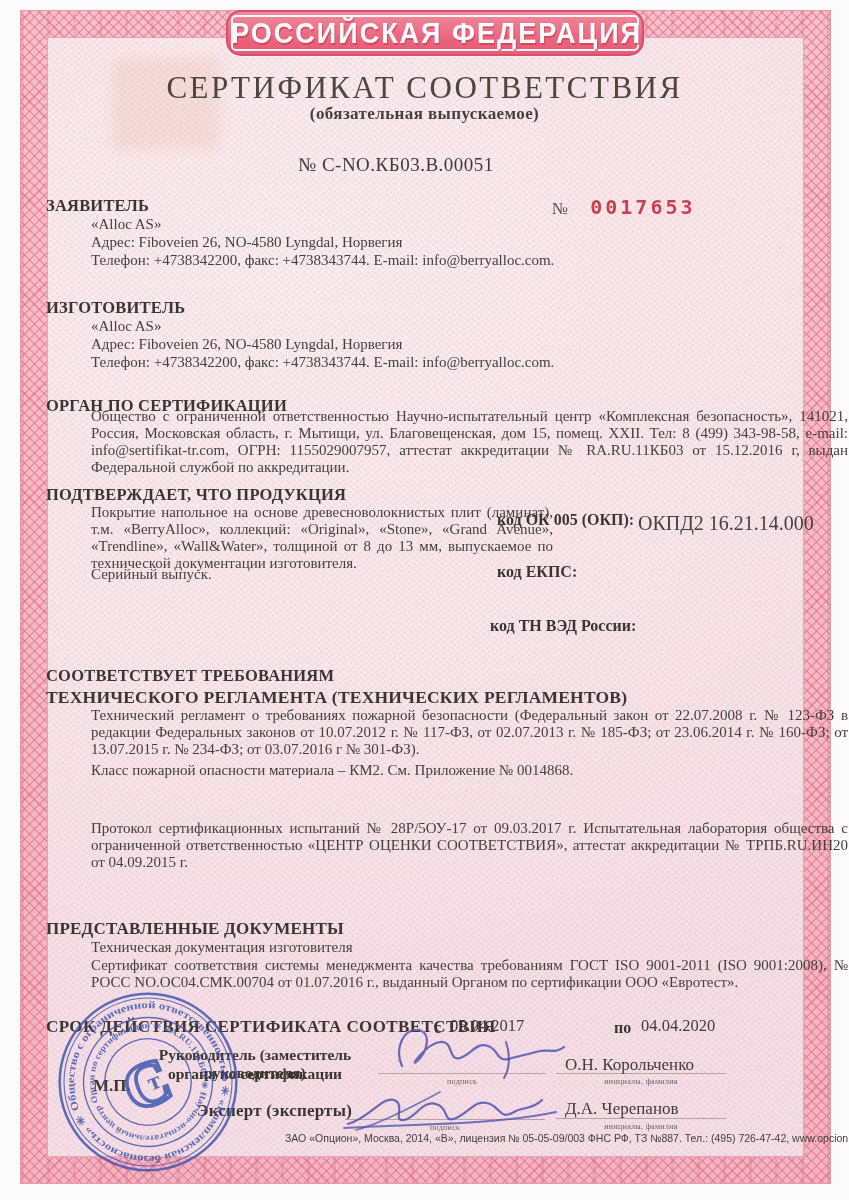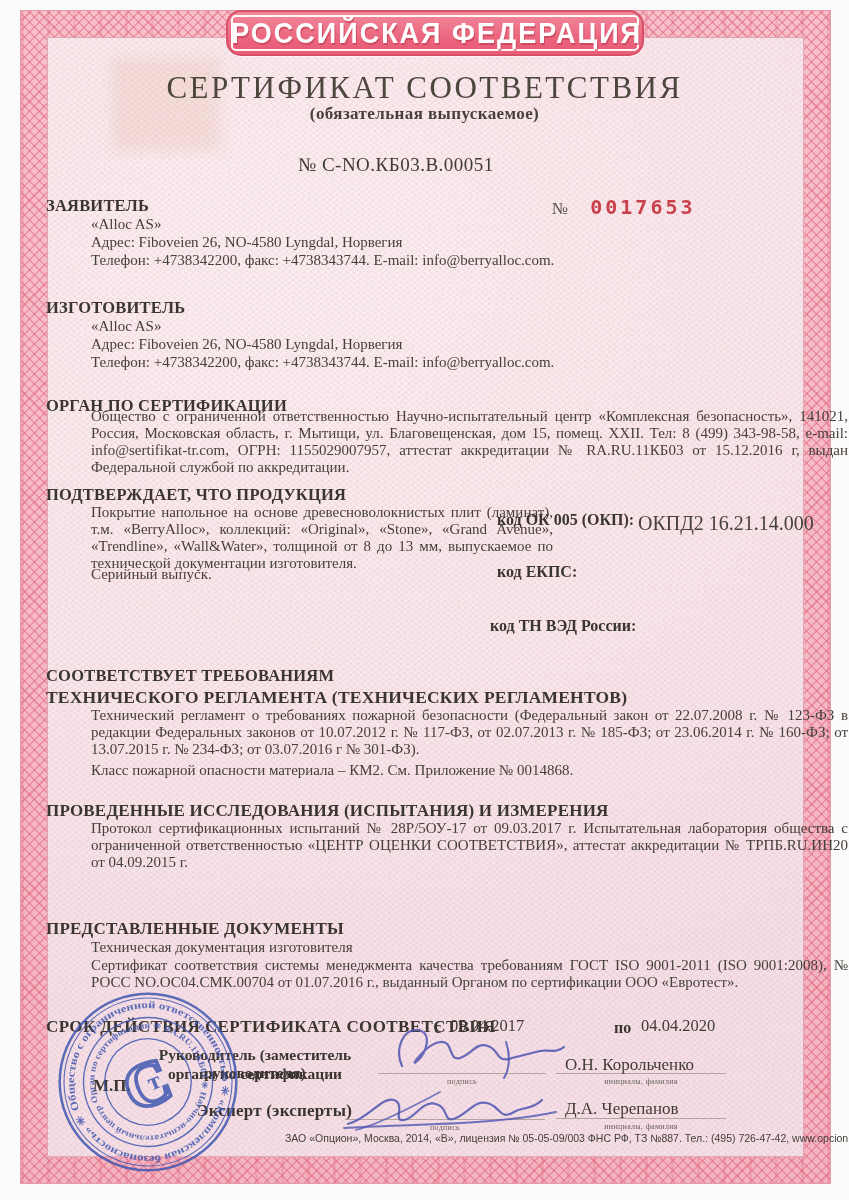--- a/index.html
+++ b/index.html
@@ -120,21 +120,20 @@
     <div class="abs codeval" style="left:638px; top:512px;">ОКПД2 16.21.14.000</div>
     <div class="abs t" style="left:46px; top:566px;">Серийный выпуск.</div>
     <div class="abs codelbl" style="left:497px; top:563px;">код ЕКПС:</div>
     <div class="abs codelbl" style="left:490px; top:617px;">код ТН ВЭД России:</div>
 
     <div class="abs h" style="left:46px; top:666px;">СООТВЕТСТВУЕТ ТРЕБОВАНИЯМ</div>
     <div class="abs h" style="left:46px; top:687px; font-size:17.5px;">ТЕХНИЧЕСКОГО РЕГЛАМЕНТА (ТЕХНИЧЕСКИХ РЕГЛАМЕНТОВ)</div>
     <div class="abs t just" style="left:46px; top:707px; width:757px;">Технический регламент о требованиях пожарной безопасности (Федеральный закон от 22.07.2008 г. № 123-ФЗ в редакции Федеральных законов от 10.07.2012 г.  № 117-ФЗ, от 02.07.2013 г. № 185-ФЗ; от 23.06.2014 г. № 160-ФЗ; от 13.07.2015 г. № 234-ФЗ; от 03.07.2016 г № 301-ФЗ).</div>
     <div class="abs t" style="left:46px; top:762px;">Класс пожарной опасности материала  – КМ2. См. Приложение № 0014868.</div>
 
-    <div class="abs h" style="left:46px; top:801px; font-size:17px;">ПРОВЕДЕННЫЕ ИССЛЕДОВАНИЯ (ИСПЫТАНИЯ) И ИЗМЕРЕНИЯ</div>
     <div class="abs t just" style="left:46px; top:820px; width:757px;">Протокол сертификационных испытаний № 28Р/5ОУ-17 от 09.03.2017 г. Испытательная лаборатория общества с ограниченной ответственностью  «ЦЕНТР ОЦЕНКИ СООТВЕТСТВИЯ», аттестат аккредитации № ТРПБ.RU.ИН20 от 04.09.2015 г.</div>
 
     <div class="abs h" style="left:46px; top:919px; font-size:17px;">ПРЕДСТАВЛЕННЫЕ ДОКУМЕНТЫ</div>
     <div class="abs t" style="left:46px; top:939px;">Техническая документация изготовителя</div>
     <div class="abs t just" style="left:46px; top:957px; width:757px;">Сертификат соответствия системы менеджмента качества требованиям ГОСТ ISO 9001-2011 (ISO 9001:2008), № РОСС NO.ОС04.СМК.00704 от 01.07.2016 г., выданный Органом по сертификации ООО «Евротест».</div>
 
     <div class="abs h" style="left:46px; top:1017px; font-size:17px; letter-spacing:.4px;">СРОК ДЕЙСТВИЯ СЕРТИФИКАТА СООТВЕТСТВИЯ</div>
     <div class="abs vlbl" style="left:434px; top:1019px;">с</div>
     <div class="abs vdate" style="left:450px; top:1016px;">05.04.2017</div>
     <div class="abs vlbl" style="left:614px; top:1019px;">по</div>

